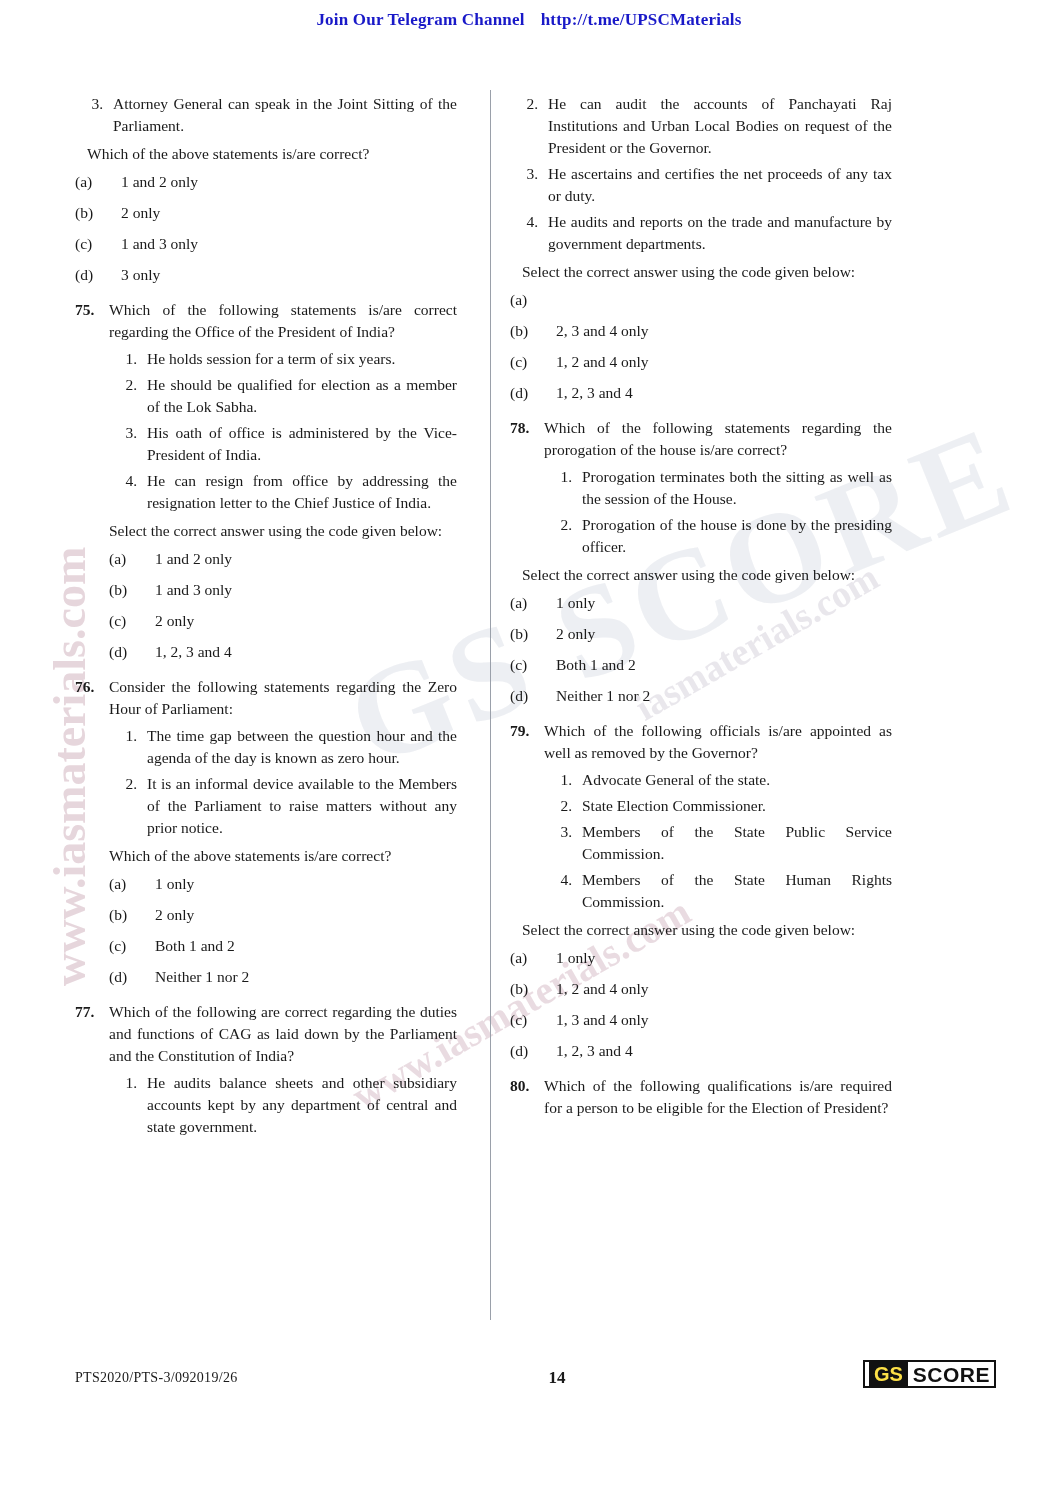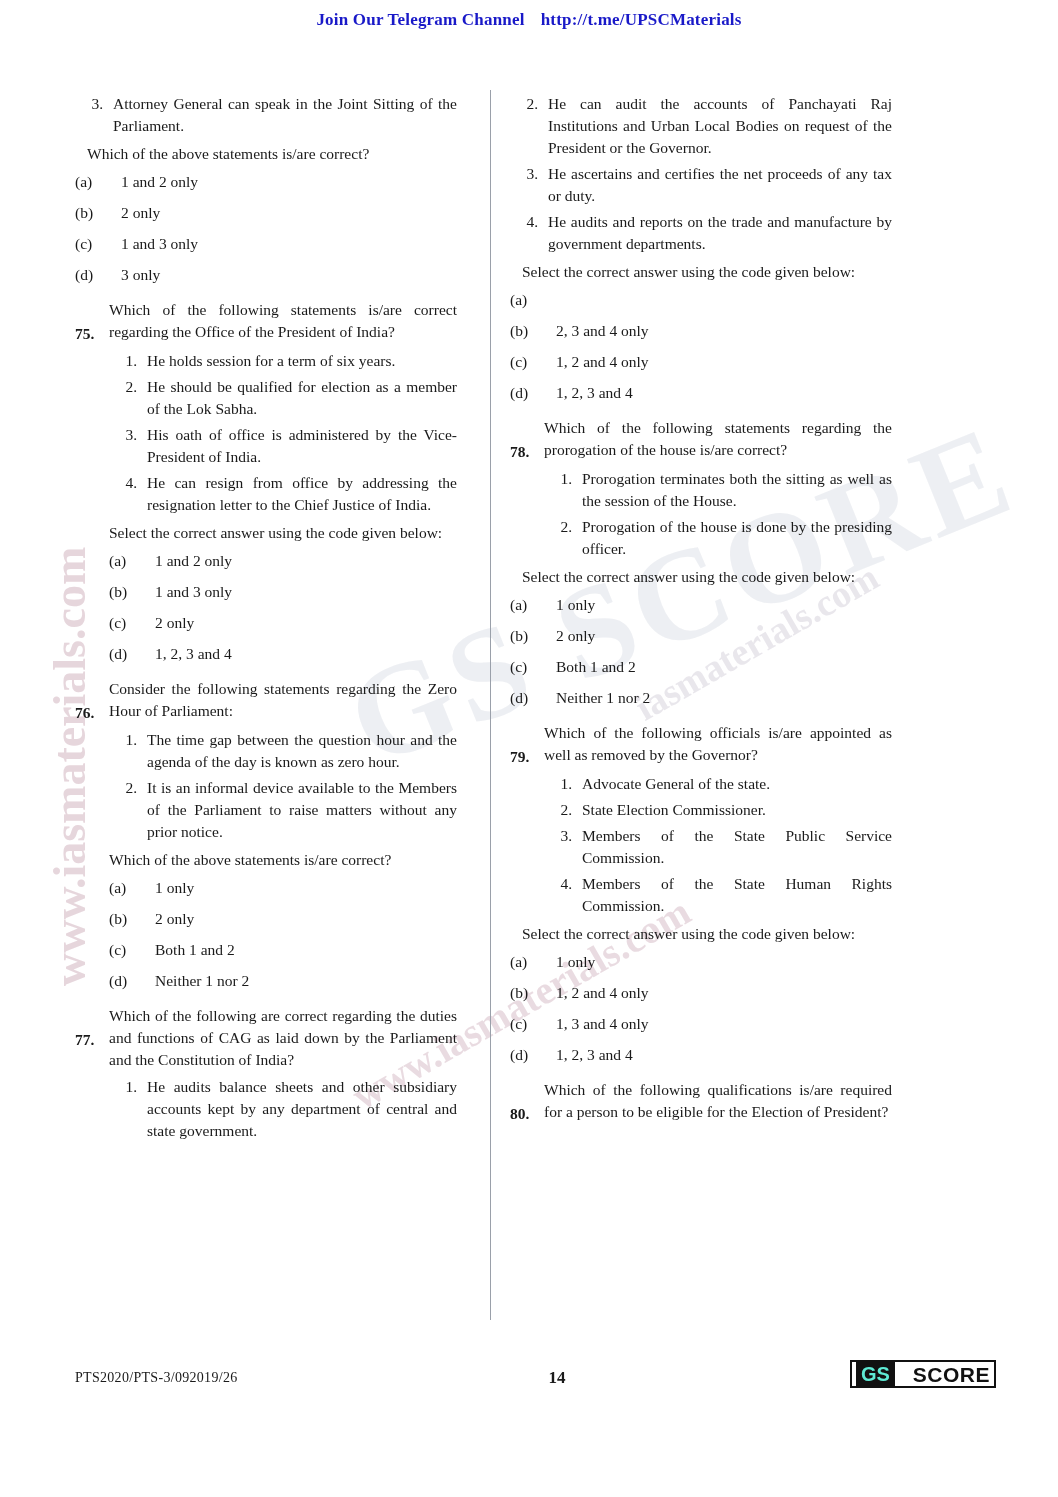--- a/index.html
+++ b/index.html
@@ -114,21 +114,20 @@
   .q-head {
     display: flex;
     align-items: flex-start;
   }
   .q-num {
     font-weight: bold;
     width: 34px;
     flex: 0 0 34px;
     text-align: left;
     font-size: 15.5px;
-    margin-top: 24px;
   }
   .q-text {
     flex: 1;
     text-align: justify;
   }
   .stmt-list {
     margin: 5px 0 5px 0;
     padding: 0;
     list-style: none;
   }
@@ -198,34 +197,34 @@
     border: 2px solid #111;
     background: #fff;
     padding: 2px 4px;
     display: flex;
     align-items: center;
     height: 28px;
     box-sizing: border-box;
   }
   .logo-gs {
     background: #111;
-    color: #5eead4;
+    color: #fde047;
     font-family: "Liberation Sans", sans-serif;
     font-weight: bold;
     font-size: 20px;
     padding: 2px 5px;
     line-height: 1;
   }
   .logo-score {
     color: #111;
     font-family: "Liberation Sans", sans-serif;
     font-weight: bold;
     font-size: 21px;
     letter-spacing: 0.5px;
-    padding-left: 18px;
+    padding-left: 5px;
     line-height: 1;
   }
 </style>
 </head>
 <body>
 
 <div class="page">
 
   <div class="top-banner">
     <span>Join Our Telegram Channel</span><span class="tb-link">http://t.me/UPSCMaterials</span>

